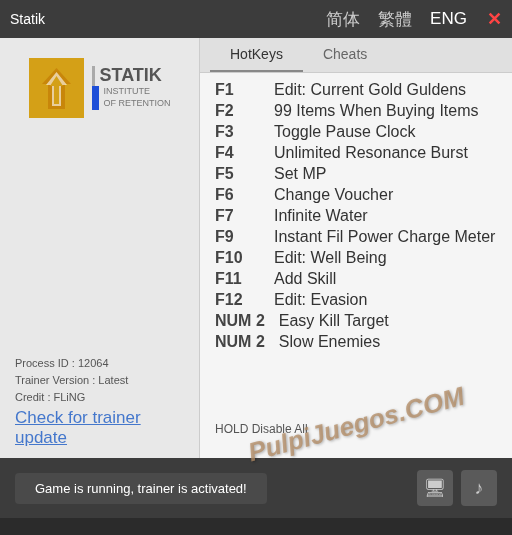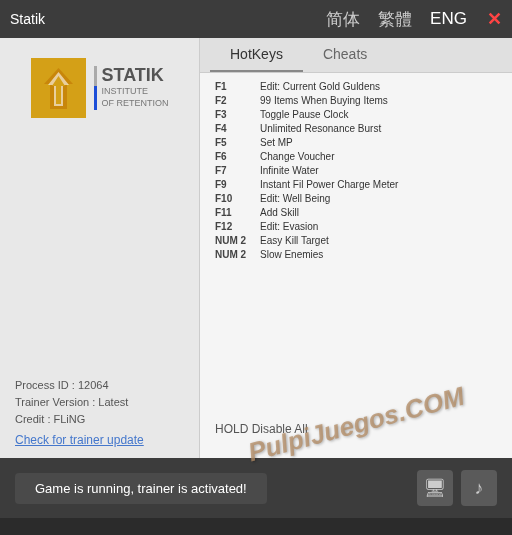--- a/index.html
+++ b/index.html
@@ -100,39 +100,39 @@
       font-weight: bold;
       color: #555555;
       line-height: 1.1;
       border-left: 3px solid #aaaaaa;
       padding-left: 5px;
     }
 
     #logo-subtitle {
       font-size: 9px;
       color: #777777;
-      border-left: 3px solid #1d4ed8;
+      border-left: 7px solid #1d4ed8;
       padding-left: 5px;
       line-height: 1.3;
     }
 
     #sidebar-info {
       width: 100%;
       padding: 0 5px;
       margin-top: auto;
     }
 
     .info-row {
       font-size: 11px;
       color: #555555;
       margin-bottom: 5px;
     }
 
     #trainer-link {
-      font-size: 12px;
+      font-size: 17px;
       color: #4477cc;
       text-decoration: underline;
       cursor: pointer;
     }
 
     
     #right-panel {
       flex: 1;
       display: flex;
       flex-direction: column;
@@ -162,24 +162,25 @@
 
     
     #hotkeys-list {
       padding: 8px 15px;
       overflow-y: auto;
       flex: 1;
     }
 
     .hotkey-row {
       display: flex;
-      font-size: 10px;
+      font-size: 16px;
       color: #333333;
       margin-bottom: 3px;
       align-items: baseline;
+      gap: 14px;
     }
 
     .hotkey-key {
       min-width: 45px;
       font-weight: bold;
       color: #444444;
       flex-shrink: 0;
     }
 
     .hotkey-desc {

